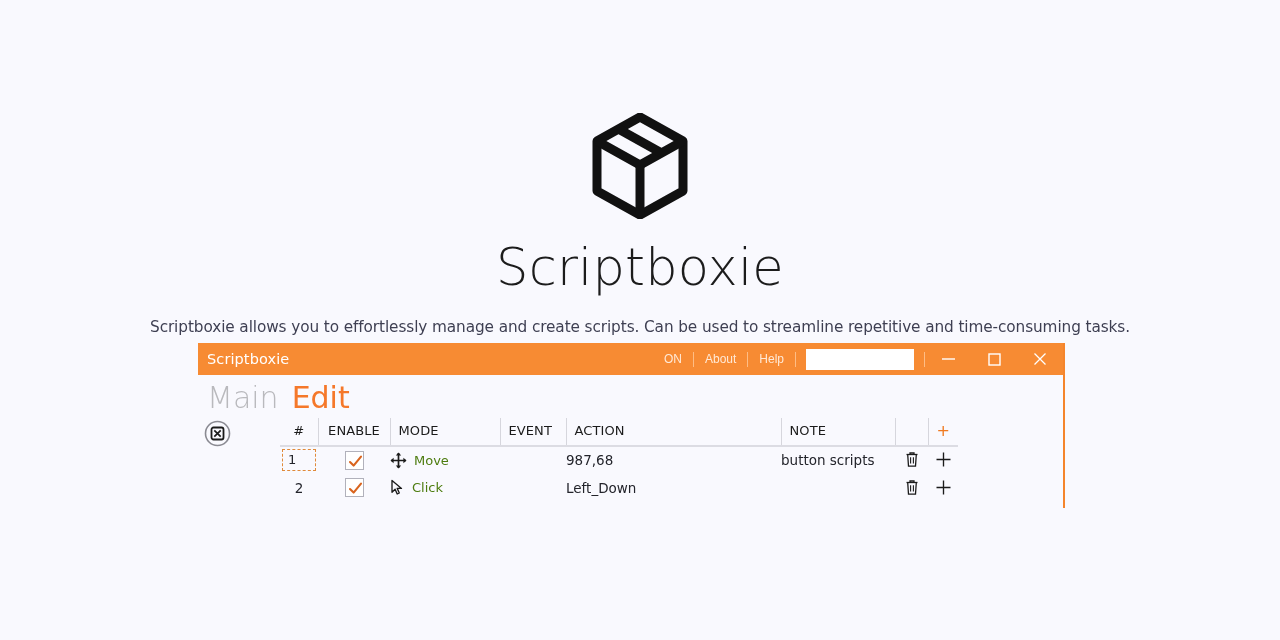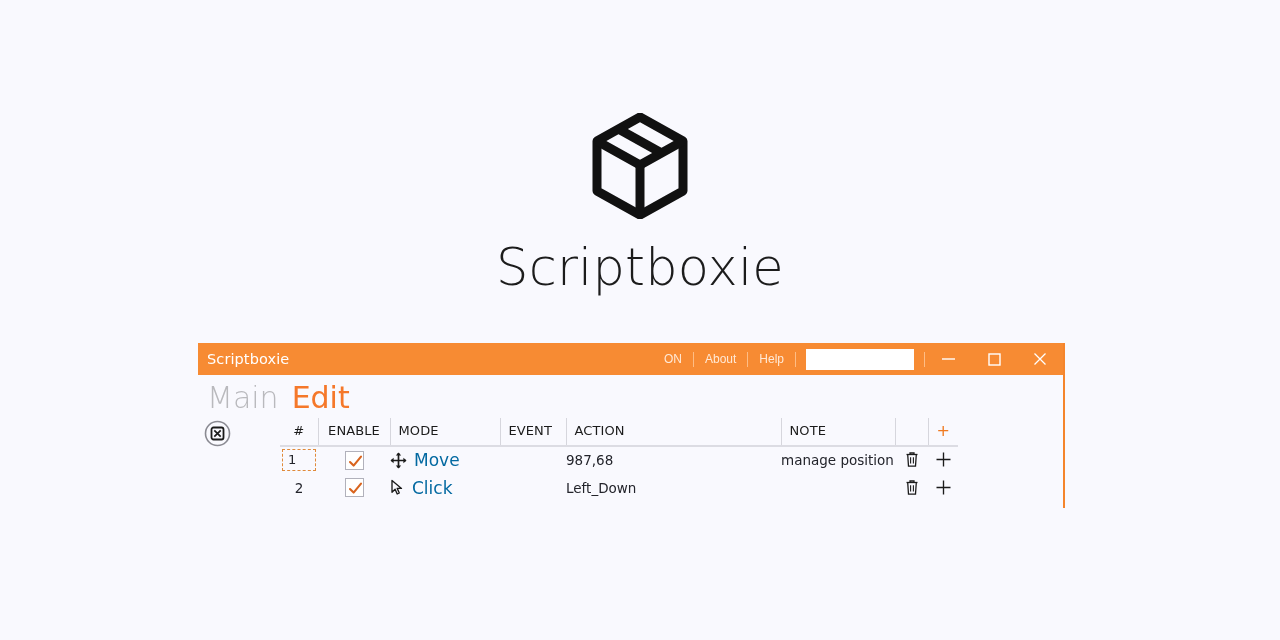--- a/index.html
+++ b/index.html
@@ -187,21 +187,21 @@
     width: 19px; height: 19px;
     border: 1px solid #b1b1bb;
     background: #fff;
     position: relative;
     vertical-align: middle;
   }
   .chk svg { position: absolute; left: 2px; top: 2px; }
 
   .mode-cell { display: flex; align-items: center; gap: 7px; }
   .mode-cell svg { display: block; flex: none; }
-  .mode-label { font-size: 17px; color: #0369a1; }
+  .mode-label { font-size: 13px; color: #4d7c0f; }
 
   .icon-btn { display: inline-flex; align-items: center; justify-content: center; width: 22px; height: 22px; }
   .icon-btn svg { display: block; }
 </style>
 </head>
 <body>
 
 <div id="page">
 
   <div class="hero">
@@ -211,20 +211,21 @@
         <svg width="98" height="106" viewBox="0 0 98 106" fill="none" xmlns="http://www.w3.org/2000/svg">
           <path d="M49 4 L92 28 L92 78 L49 102 L6 78 L6 28 Z" stroke="#111111" stroke-width="9" stroke-linejoin="round" fill="none"></path>
           <path d="M6 28 L49 52 L92 28" stroke="#111111" stroke-width="9" stroke-linejoin="round" fill="none"></path>
           <path d="M49 52 L49 102" stroke="#111111" stroke-width="9" stroke-linejoin="round" fill="none"></path>
           <path d="M27.5 16 L70.5 40" stroke="#111111" stroke-width="9" stroke-linecap="butt" fill="none"></path>
         </svg>
       </span>
     </div>
 
     <div class="app-title">Scriptboxie</div>
+    <div class="app-subtitle">Scriptboxie allows you to effortlessly manage and create scripts. Can be used to streamline repetitive and time-consuming tasks.</div>
   </div>
 
   <div class="window">
 
     <div class="titlebar">
       <span class="titlebar-title">Scriptboxie</span>
       <span class="titlebar-spacer"></span>
 
       <span class="tb-item">ON</span>
       <span class="tb-sep"></span>
@@ -310,21 +311,21 @@
                     <path d="M8.5 16.5 L5.8 13.4 L11.2 13.4 Z" fill="#1b1b1b"></path>
                     <path d="M0.5 8.5 L3.6 5.8 L3.6 11.2 Z" fill="#1b1b1b"></path>
                     <path d="M16.5 8.5 L13.4 5.8 L13.4 11.2 Z" fill="#1b1b1b"></path>
                   </svg>
                 </span>
                 <span class="mode-label">Move</span>
               </span>
             </td>
             <td class="t-event"></td>
             <td class="t-action">987,68</td>
-            <td class="t-note">manage position</td>
+            <td class="t-note">button scripts</td>
             <td class="t-del">
               <span class="icon-btn">
                 <svg width="16" height="17" viewBox="0 0 16 17">
                   <path d="M2.5 3.5 H13.5" stroke="#1b1b1b" stroke-width="1.3"></path>
                   <path d="M6 3.5 V2 H10 V3.5" stroke="#1b1b1b" stroke-width="1.3" fill="none"></path>
                   <path d="M3.7 3.5 L4.5 15.2 H11.5 L12.3 3.5" stroke="#1b1b1b" stroke-width="1.3" fill="none"></path>
                   <path d="M6.6 6.2 V12.6 M9.4 6.2 V12.6" stroke="#1b1b1b" stroke-width="1.1"></path>
                 </svg>
               </span>
             </td>

